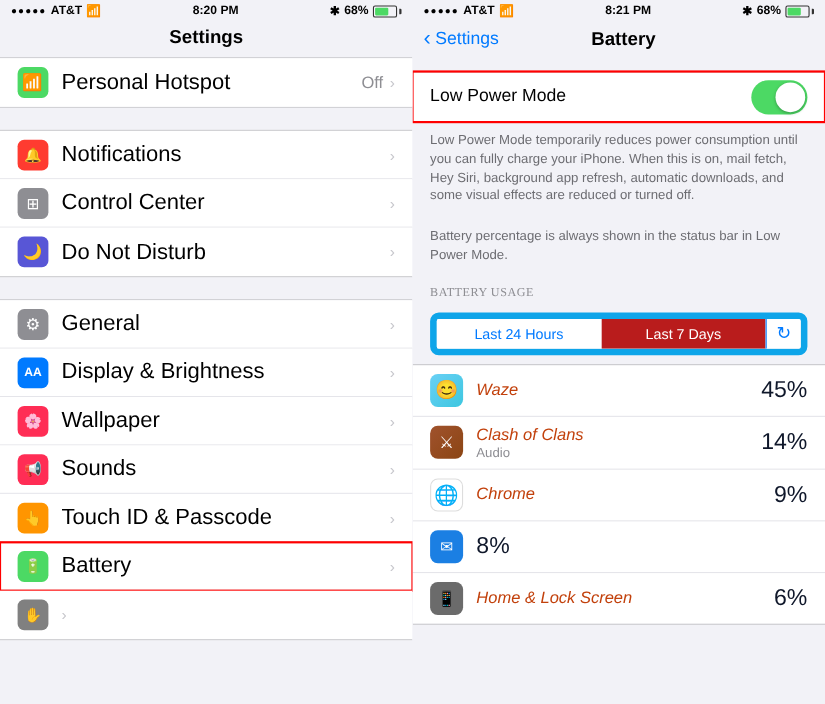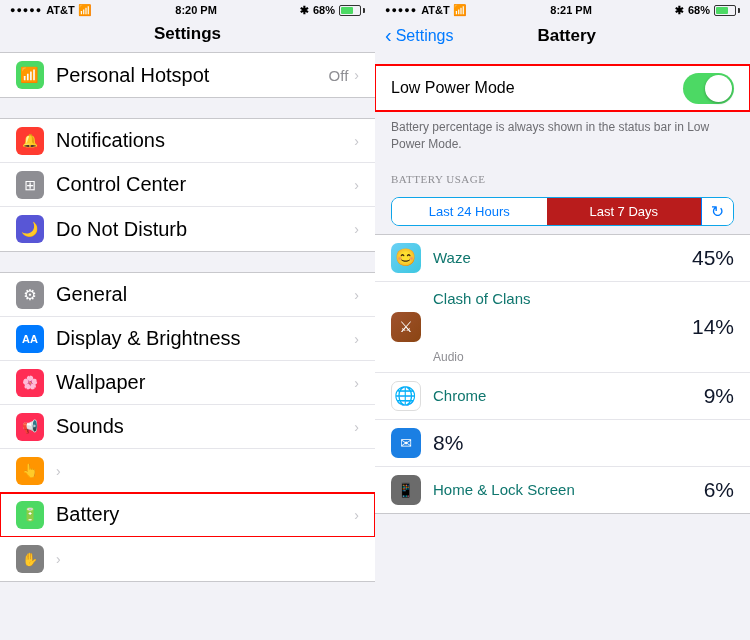--- a/index.html
+++ b/index.html
@@ -213,21 +213,21 @@
       color: #8e8e93;
       text-transform: uppercase;
       padding: 8px 16px 4px;
       letter-spacing: 0.5px;
       font-family: Liberation Serif, serif;
     }
 
     .time-tabs {
       display: flex;
       margin: 8px 16px 0;
-      border: 1px solid #0ea5e9;
+      border: 6px solid #0ea5e9;
       border-radius: 8px;
       overflow: hidden;
       justify-content: flex-end;
     }
     .time-tab {
       flex: 1;
       text-align: center;
       padding: 6px 0;
       font-size: 13px;
       cursor: pointer;
@@ -270,22 +270,22 @@
     .app-icon {
       width: 30px; height: 30px;
       border-radius: 7px;
       margin-right: 12px;
       flex-shrink: 0;
       display: flex; align-items: center; justify-content: center;
       font-size: 16px;
     }
 
     .app-info { flex: 1; }
-    .app-name { font-size: 15px; color: #0f766e; }
-    .app-sub { font-size: 12px; color: #8e8e93; margin-top: 43px; }
+    .app-name { font-size: 15px; color: #c2410c; font-style: italic; }
+    .app-sub { font-size: 12px; color: #8e8e93; }
     .app-pct { font-size: 21px; color: #0f172a; }
 
     
     .ic-hotspot { background: #4cd964; }
     .ic-notif { background: #ff3b30; }
     .ic-control { background: #8e8e93; }
     .ic-dnd { background: #5856d6; }
     .ic-general { background: #8e8e93; }
     .ic-display { background: #007aff; }
     .ic-wallpaper { background: #ff2d55; }
@@ -384,20 +384,21 @@
       <div class="row-icon ic-sounds">
         <span style="font-size:13px;">📢</span>
       </div>
       <span class="row-label">Sounds</span>
       <span class="chevron">›</span>
     </div>
     <div class="settings-row">
       <div class="row-icon ic-touchid">
         <span style="font-size:13px;">👆</span>
       </div>
+      <span class="row-label">Touch ID &amp; Passcode</span>
       <span class="chevron">›</span>
     </div>
     <div class="settings-row battery-row-highlight">
       <div class="row-icon ic-battery">
         <span style="font-size:13px;">🔋</span>
       </div>
       <span class="row-label">Battery</span>
       <span class="chevron">›</span>
     </div>
     <div class="settings-row">
@@ -443,20 +444,21 @@
 
     <div class="card low-power-card">
       <div class="toggle-row">
         <span class="toggle-label">Low Power Mode</span>
         <div class="toggle toggle-on">
           <div class="toggle-knob"></div>
         </div>
       </div>
     </div>
 
+    <div class="description-text">Low Power Mode temporarily reduces power consumption until you can fully charge your iPhone. When this is on, mail fetch, Hey Siri, background app refresh, automatic downloads, and some visual effects are reduced or turned off.</div>
 
 
     <div class="description-text">Battery percentage is always shown in the status bar in Low Power Mode.</div>
 
     <div class="section-header">BATTERY USAGE</div>
 
     <div class="time-tabs">
       <div class="time-tab time-tab-inactive">Last 24 Hours</div>
       <div class="time-tab time-tab-active">Last 7 Days</div>
       <div class="time-tab-refresh">

